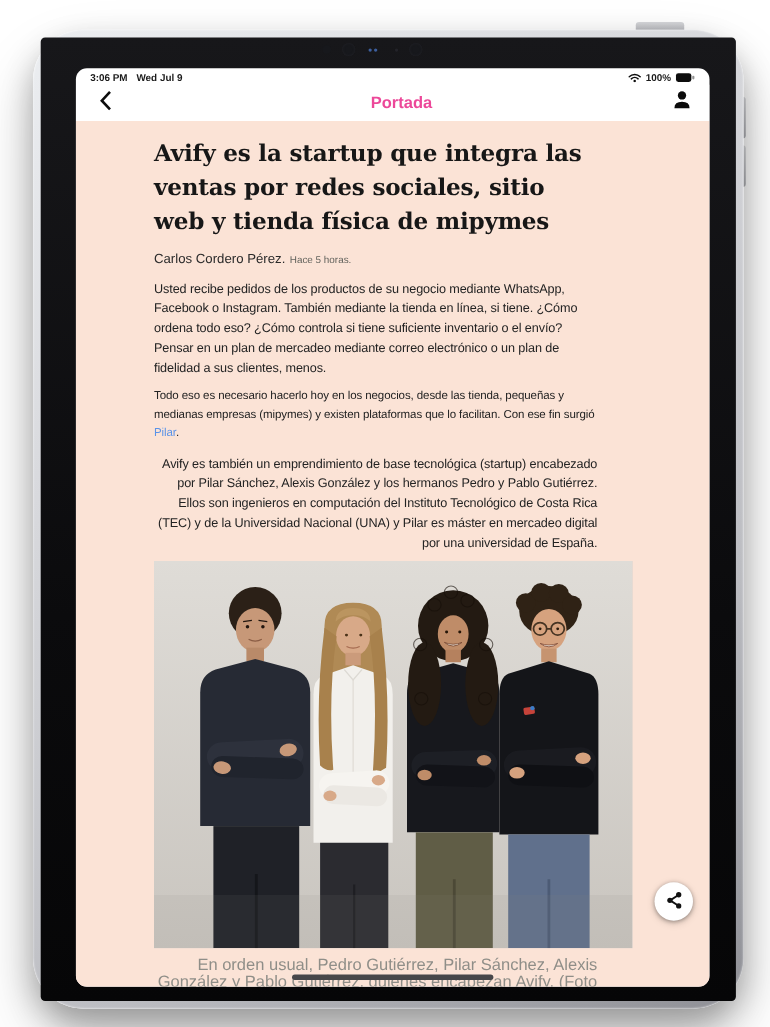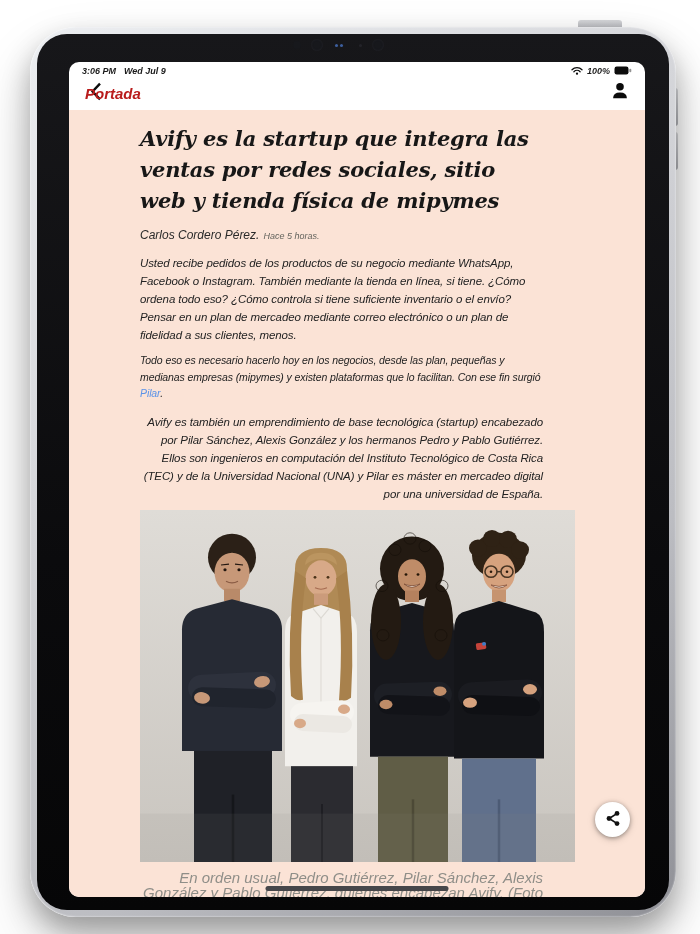--- a/index.html
+++ b/index.html
@@ -9,41 +9,41 @@
 
   
   .tablet{position:absolute;left:30px;top:27px;width:646px;height:890px;}
   .hw-btn{position:absolute;background:linear-gradient(180deg,#d9dadd,#aeafb4);border-radius:3px;}
   .btn-power{left:548px;top:-7px;width:44px;height:10px;}
   .btn-vol1{left:641px;top:61px;width:7px;height:38px;}
   .btn-vol2{left:641px;top:105px;width:7px;height:38px;}
   .frame{position:absolute;inset:0;border-radius:46px;
          background:linear-gradient(145deg,#eceef1 0%,#d6d7db 35%,#bcbdc2 70%,#8f9096 100%);
          box-shadow:0 14px 28px rgba(0,0,0,.30),0 30px 60px rgba(0,0,0,.16),inset 0 0 2px rgba(255,255,255,.9);}
-  .bezel{position:absolute;left:7px;top:7px;right:7px;bottom:7px;border-radius:30px;
-         background:linear-gradient(180deg,#17171a 0%,#0b0b0d 60%,#060607 100%);overflow:hidden;font-style:italic;}
+  .bezel{position:absolute;left:7px;top:7px;right:7px;bottom:7px;border-radius:4px;
+         background:linear-gradient(180deg,#17171a 0%,#0b0b0d 60%,#060607 100%);overflow:hidden;}
   .cam-cluster{position:absolute;left:256px;top:4px;height:14px;display:flex;align-items:center;}
   .cam-dot{border-radius:50%;background:#17181c;}
   .cd-a{width:8px;height:8px;margin-right:10px;}
   .cd-b{width:12px;height:12px;margin-right:12px;box-shadow:inset 0 0 2px #26262c;}
   .cd-blue{width:3px;height:3px;background:#3d5f9e;margin-right:2px;}
   .cd-gap{width:14px;}
   .cd-tiny{width:3px;height:3px;background:#232329;margin-right:10px;border-radius:50%;}
 
   
   .screen{position:absolute;left:32px;top:28px;width:576px;height:835px;border-radius:10px;
           background:#ffffff;overflow:hidden;}
 
   .statusbar{height:15px;display:flex;justify-content:space-between;align-items:center;
              padding:3px 13px 0 13px;font-size:9px;font-weight:700;color:#1b1b1b;letter-spacing:0;}
   .sb-left{display:flex;gap:8px;}
   .sb-right{display:flex;gap:4px;}
 
   .navbar{height:33px;position:relative;display:flex;align-items:center;background:#ffffff;}
-  .nav-title{position:absolute;left:16px;right:0;font-size:15px;font-weight:700;color:#b91c1c;}
+  .nav-title{position:absolute;left:16px;right:0;text-align:center;font-size:15px;font-weight:700;color:#ec4899;}
   .back-btn{position:absolute;left:15px;top:4px;width:24px;height:24px;border:0;background:none;padding:0;cursor:pointer;}
   .profile-btn{position:absolute;right:13px;top:3px;width:24px;height:24px;border:0;background:none;padding:0;cursor:pointer;}
 
   .content{height:787px;background:#fbe3d6;overflow:hidden;padding:13px 102px 0 71px;}
   h1.headline{font-family:"DejaVu Serif","Liberation Serif",serif;font-size:21px;line-height:31px;
       font-weight:700;color:#171717;letter-spacing:-0.2px;margin:0 0 12px 0;}
   .byline{display:flex;align-items:baseline;gap:4px;margin:0 0 12px 0;}
   .author{font-size:12px;color:#2a2a2a;}
   .published{font-size:9px;color:#63635d;}
   p.body{font-size:11.5px;line-height:18px;color:#232323;margin:0 0 8px 0;letter-spacing:-0.1px;}
@@ -124,21 +124,21 @@
             </button>
           </div>
 
           <div class="content">
             <h1 class="headline">Avify es la startup que integra las ventas por redes sociales, sitio web y tienda física de mipymes</h1>
             <div class="byline">
               <span class="author">Carlos Cordero Pérez.</span>
               <span class="published">Hace 5 horas.</span>
             </div>
             <p class="body">Usted recibe pedidos de los productos de su negocio mediante WhatsApp, Facebook o Instagram. También mediante la tienda en línea, si tiene. ¿Cómo ordena todo eso? ¿Cómo controla si tiene suficiente inventario o el envío? Pensar en un plan de mercadeo mediante correo electrónico o un plan de fidelidad a sus clientes, menos.</p>
-            <p class="smallp"><span>Todo eso es necesario hacerlo hoy en los negocios, desde las plan, pequeñas y medianas empresas (mipymes) y existen plataformas que lo facilitan. Con ese fin surgió </span><a class="avify-link">Pilar</a><span>.</span></p>
+            <p class="smallp"><span>Todo eso es necesario hacerlo hoy en los negocios, desde las tienda, pequeñas y medianas empresas (mipymes) y existen plataformas que lo facilitan. Con ese fin surgió </span><a class="avify-link">Pilar</a><span>.</span></p>
             <p class="body last">Avify es también un emprendimiento de base tecnológica (startup) encabezado por Pilar Sánchez, Alexis González y los hermanos Pedro y Pablo Gutiérrez. Ellos son ingenieros en computación del Instituto Tecnológico de Costa Rica (TEC) y de la Universidad Nacional (UNA) y Pilar es máster en mercadeo digital por una universidad de España.</p>
 
             <figure class="photo">
               <svg width="435" height="352" viewBox="0 0 435 371" preserveAspectRatio="none">
                 <defs>
                   <linearGradient id="bgG" x1="0" y1="0" x2="0" y2="1">
                     <stop offset="0" stop-color="#dfdcd7"></stop>
                       <stop offset="1" stop-color="#c9c5bf"></stop>
                   </linearGradient>
                 </defs>

